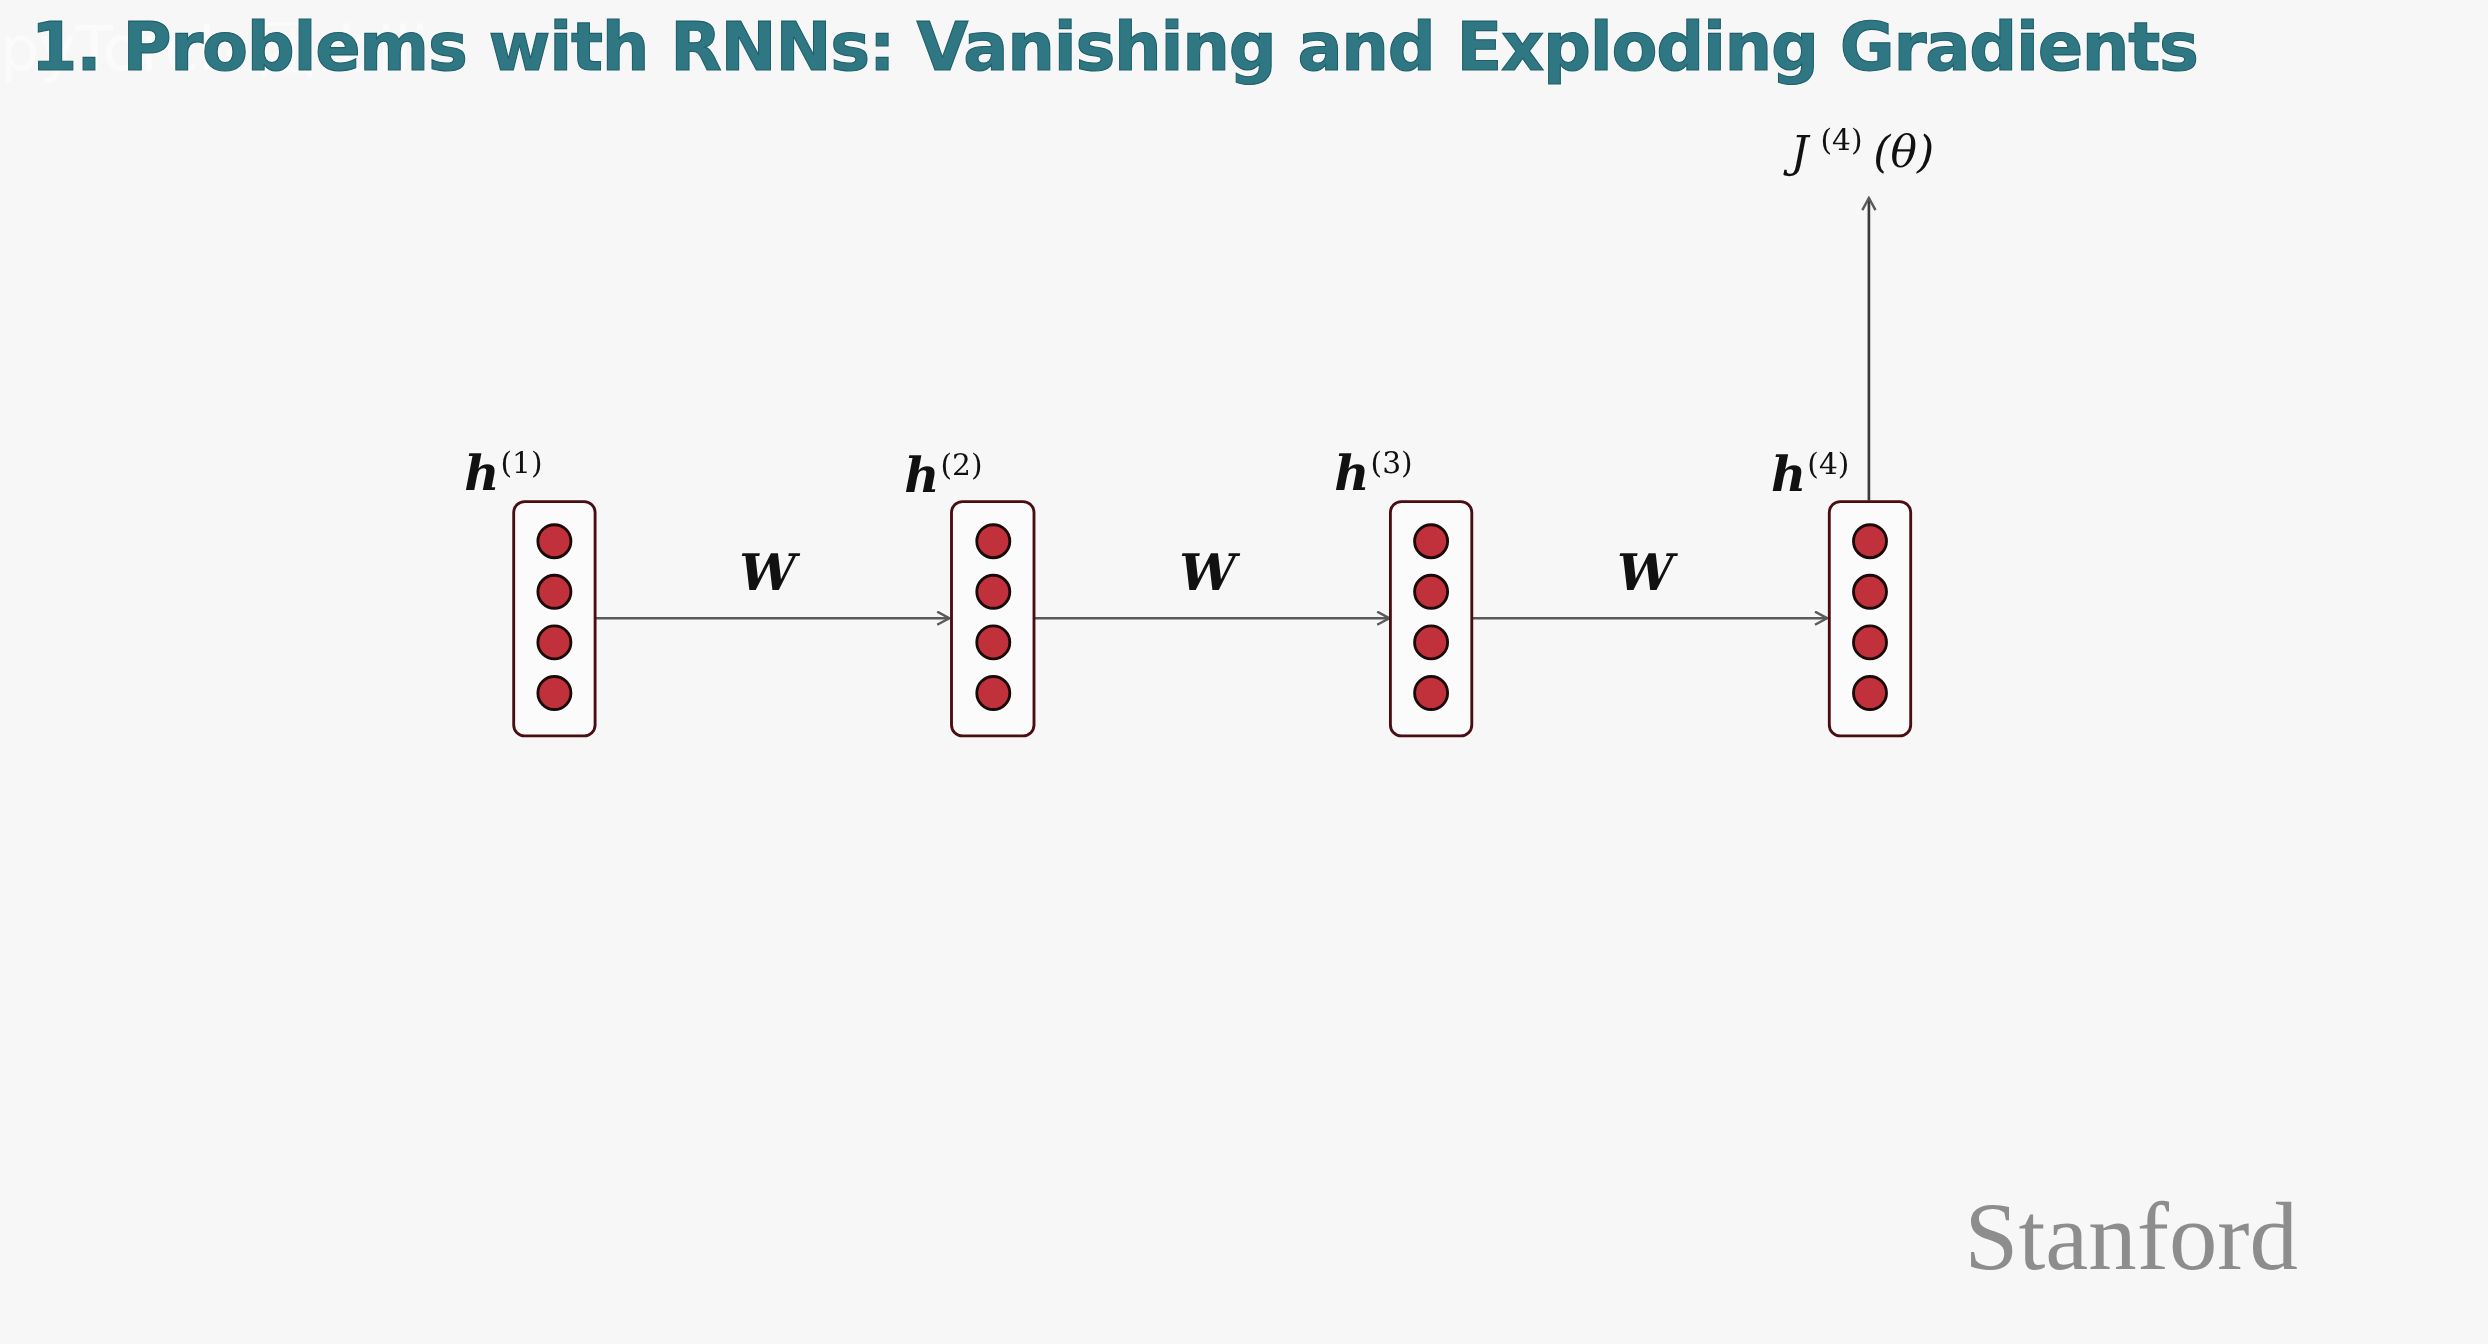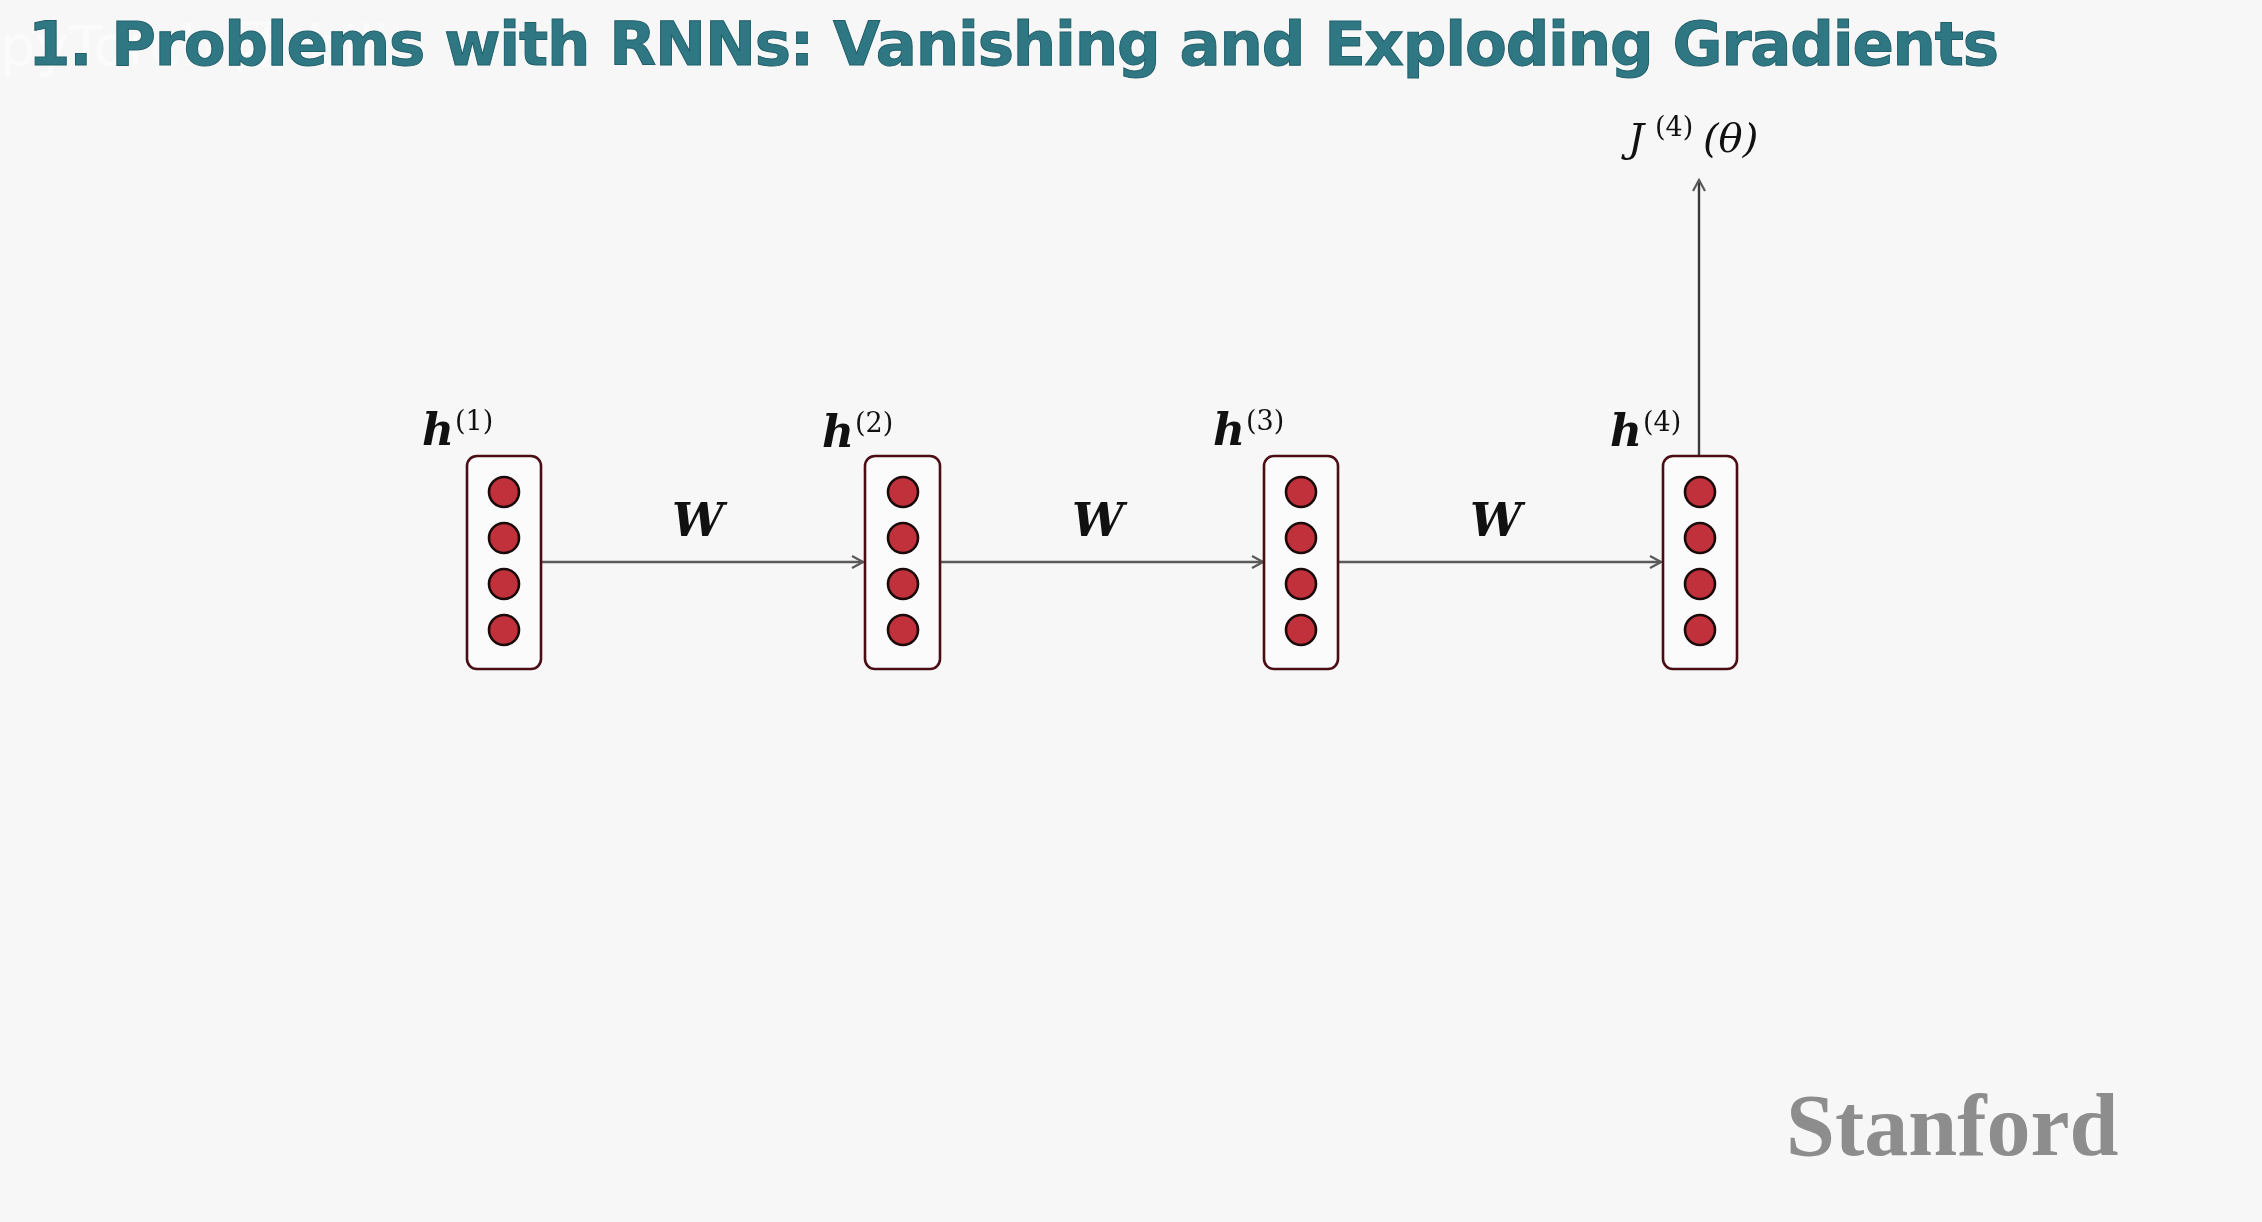--- a/index.html
+++ b/index.html
@@ -61,21 +61,20 @@
     .logo {
       position: absolute;
       left: 1786px;
       top: 1076px;
       font-family: "Liberation Serif", serif;
       font-size: 88px;
       color: #8d8d8d;
       letter-spacing: 0px;
       white-space: nowrap;
       line-height: 100px;
-      font-weight: bold;
     }
   </style>
 </head>
 <body>
 
 <div class="slide">
 
   <div class="watermark">pyTorch 团 bili</div>
 
   <div class="slide-title">1. Problems with RNNs: Vanishing and Exploding Gradients</div>

